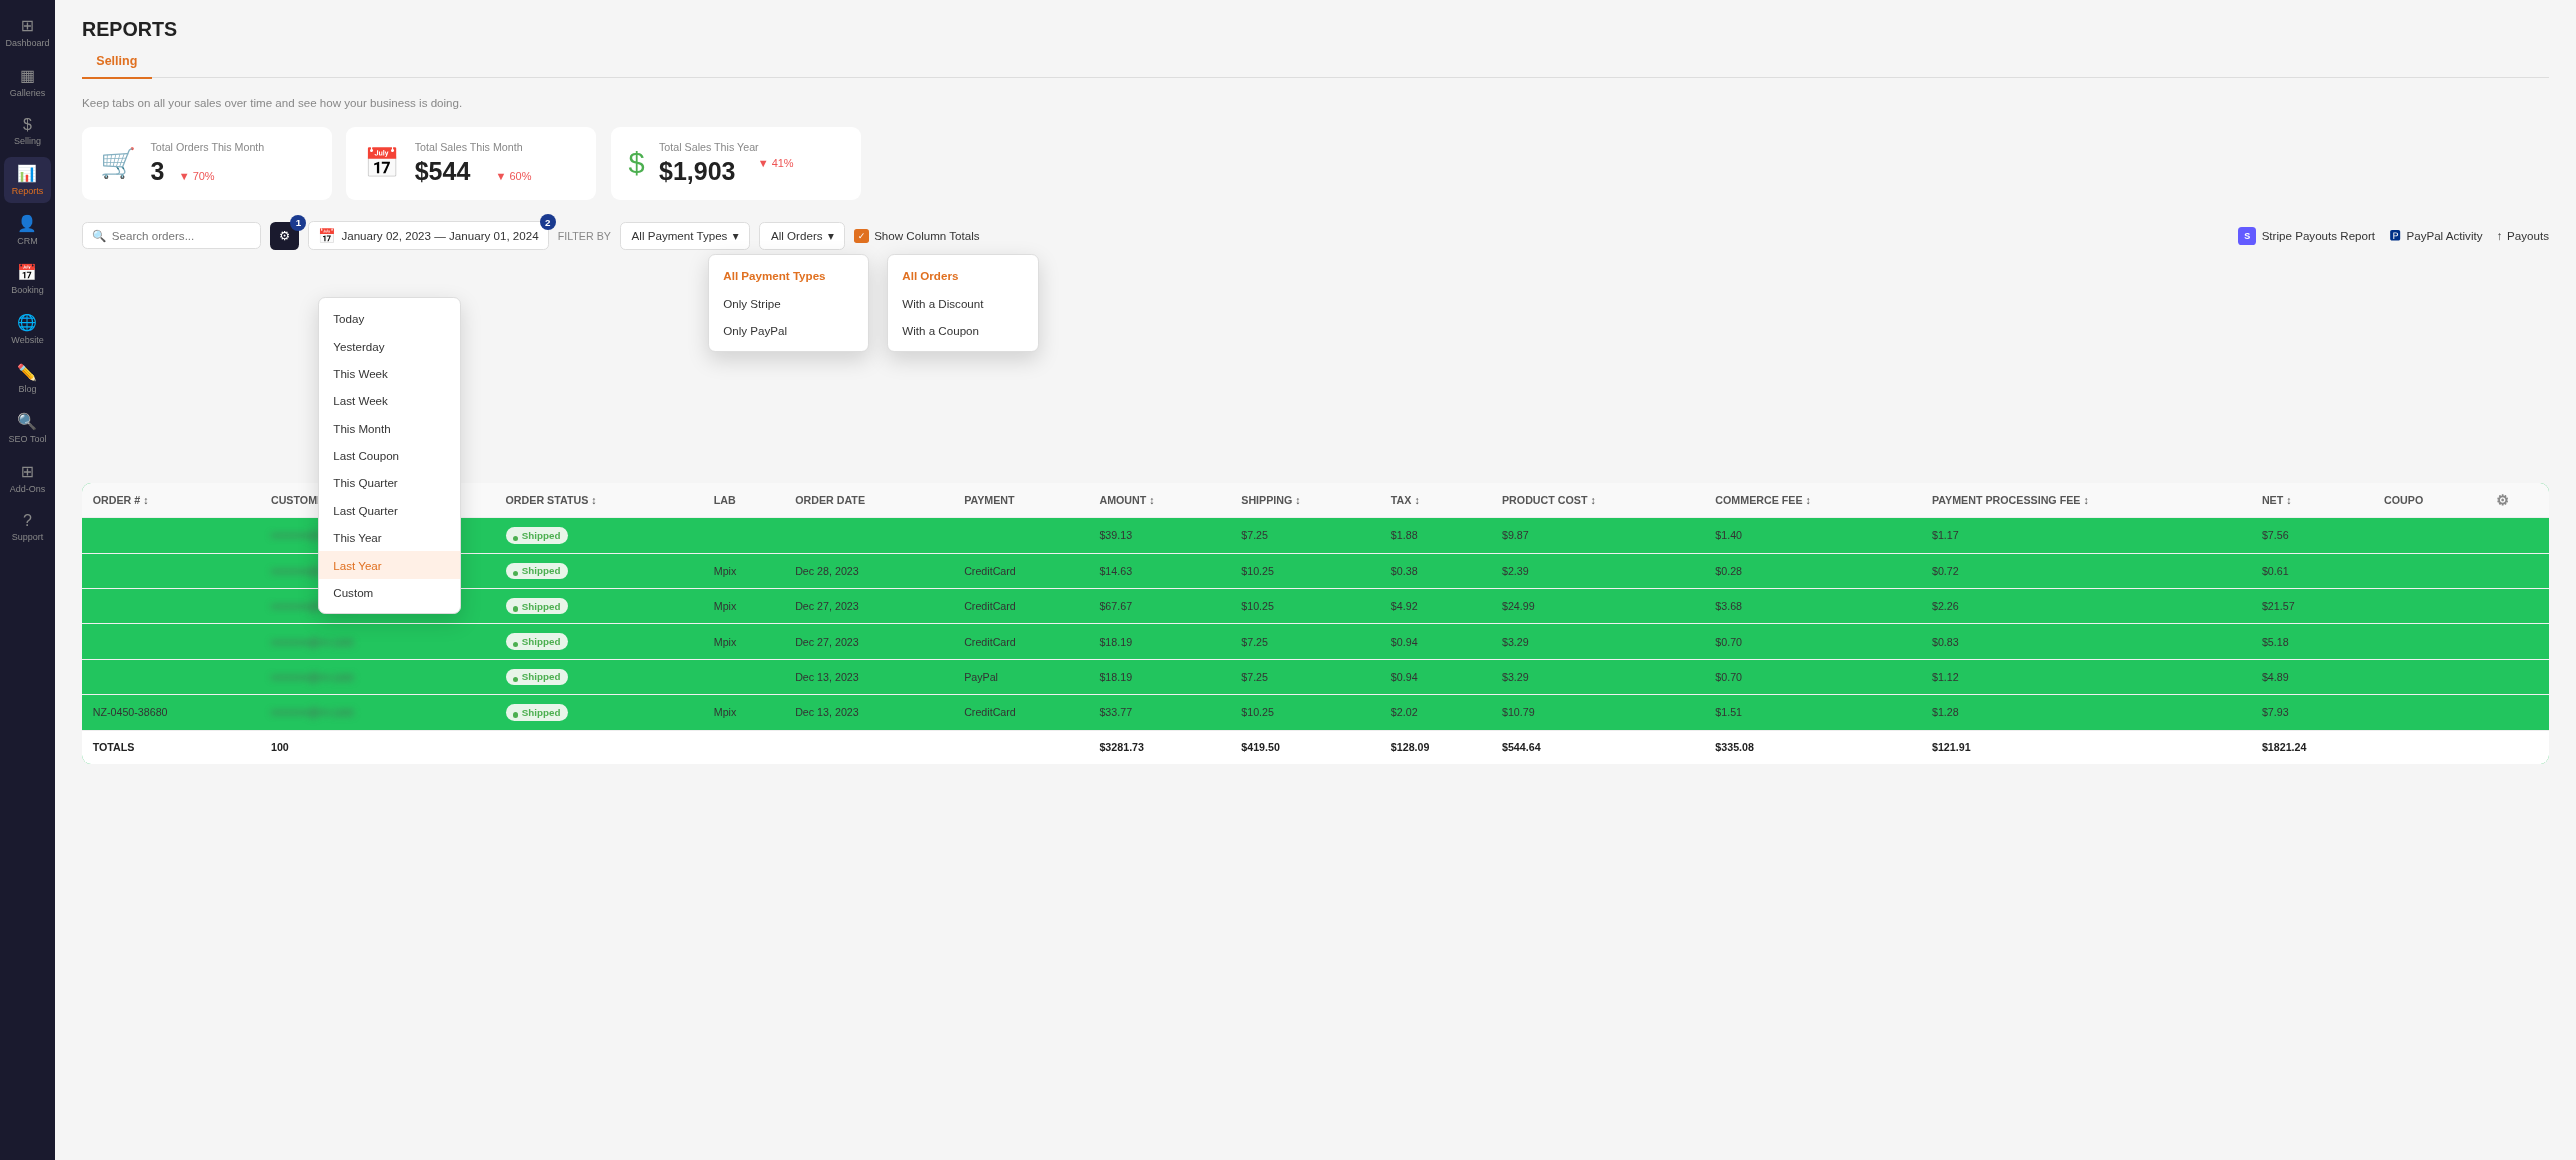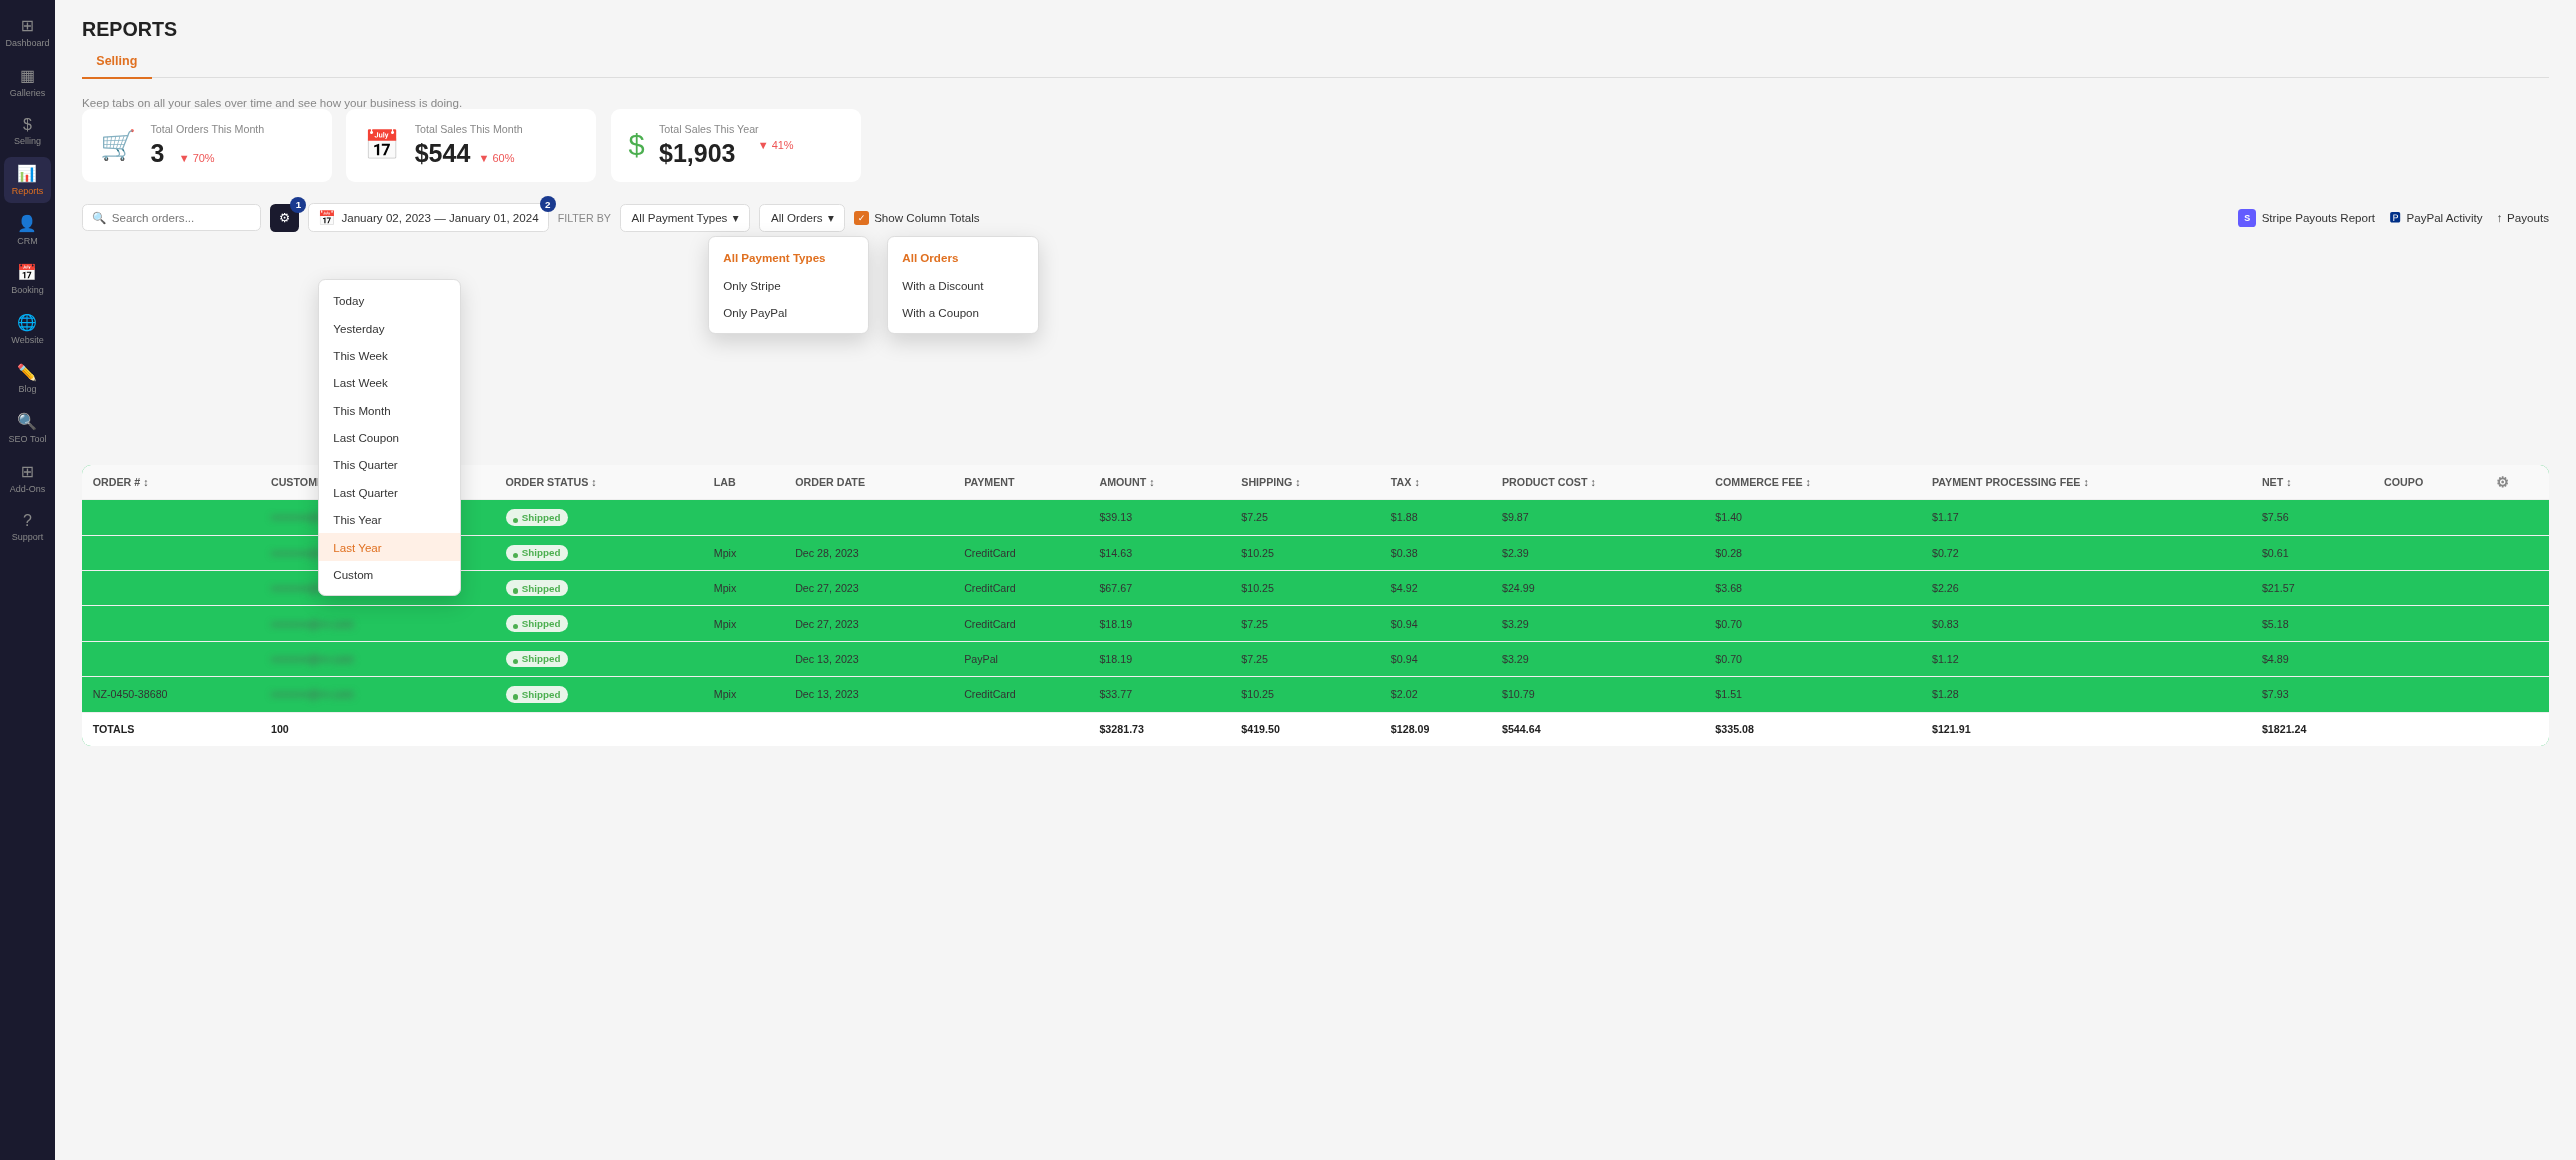--- a/index.html
+++ b/index.html
@@ -69,21 +69,21 @@
       border-bottom: 2.7px solid transparent;
       margin-bottom: -1.8px;
     }
     .tab.active {
       color: #e07020;
       border-bottom-color: #e07020;
       font-weight: 600;
     }
 
     .section-title { font-size: 18px; font-weight: 700; color: #222; margin-bottom: 3.6px; }
-    .section-desc { font-size: 11.6px; color: #888; }
+    .section-desc { font-size: 11.6px; color: #888; margin-bottom: 18px; }
 
     
     .stats-row {
       display: flex;
       gap: 14.3px;
       margin-bottom: 21.5px;
     }
     .stat-card {
       background: #fff;
       border-radius: 9px;
@@ -441,21 +441,21 @@
           <div style="display:flex;align-items:baseline;gap:7.2px;">
             <span class="stat-value">3</span>
             <span class="stat-change">▼ 70%</span>
           </div>
         </div>
       </div>
       <div class="stat-card">
         <span class="stat-icon orange" style="font-size:29px;">📅</span>
         <div>
           <div class="stat-label">Total Sales This Month</div>
-          <div style="display:flex;align-items:baseline;gap:1px;">
+          <div style="display:flex;align-items:baseline;gap:18px;">
             <span class="stat-value">$544</span>
             <span class="stat-change">▼ 60%</span>
           </div>
         </div>
       </div>
       <div class="stat-card">
         <span class="stat-icon green" style="font-size:29px; color:#4caf50;">$</span>
         <div>
           <div class="stat-label">Total Sales This Year</div>
           <div style="display:flex;align-items:flex-start;gap:15px;">

